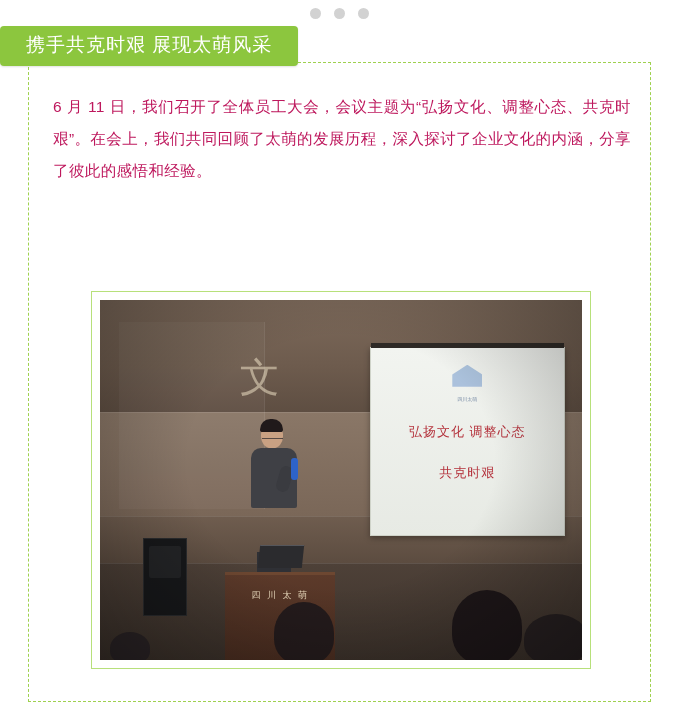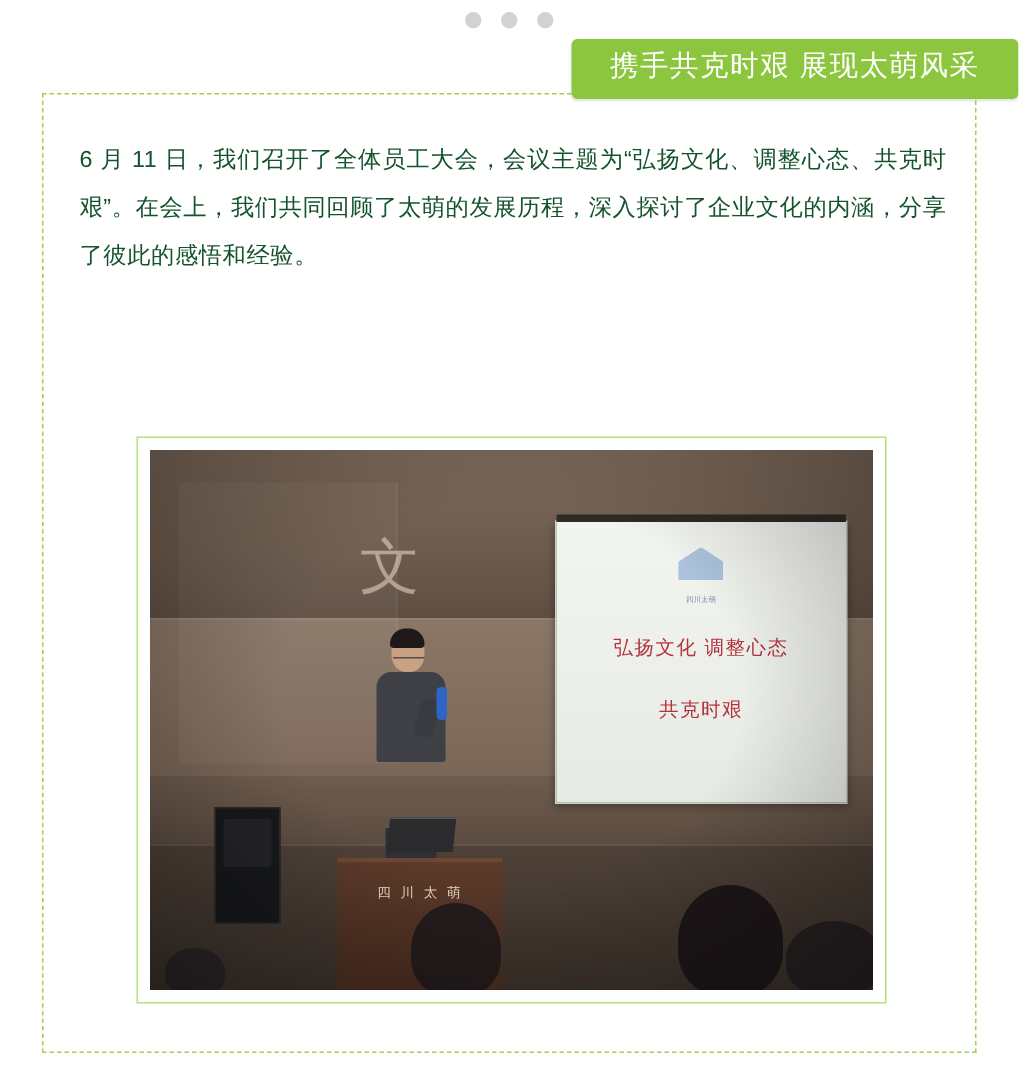--- a/index.html
+++ b/index.html
@@ -36,21 +36,21 @@
     border-radius: 50%;
     background: #d2d2d2;
   }
   
   .banner-wrap {
     position: absolute;
     top: 26px;
     left: 0;
     right: 0;
     display: flex;
-    justify-content: flex-end;
+    justify-content: flex-start;
     z-index: 4;
   }
   .banner {
     background: #8cc63e;
     color: #ffffff;
     font-size: 19px;
     letter-spacing: 1px;
     padding: 9px 26px 10px 26px;
     border-radius: 4px;
     box-shadow: 0 1px 2px rgba(0,0,0,0.12);
@@ -66,21 +66,21 @@
     height: 640px;
     box-sizing: border-box;
     border: 1px dashed #9fd14f;
     background: #ffffff;
   }
   .body-text {
     position: absolute;
     top: 28px;
     left: 24px;
     width: 578px;
-    color: #14532d;
+    color: #be185d;
     font-size: 15.5px;
     line-height: 2.05;
     letter-spacing: 0.4px;
     text-align: justify;
   }
   .body-text p {
     margin: 0;
   }
   
   .photo-box {

